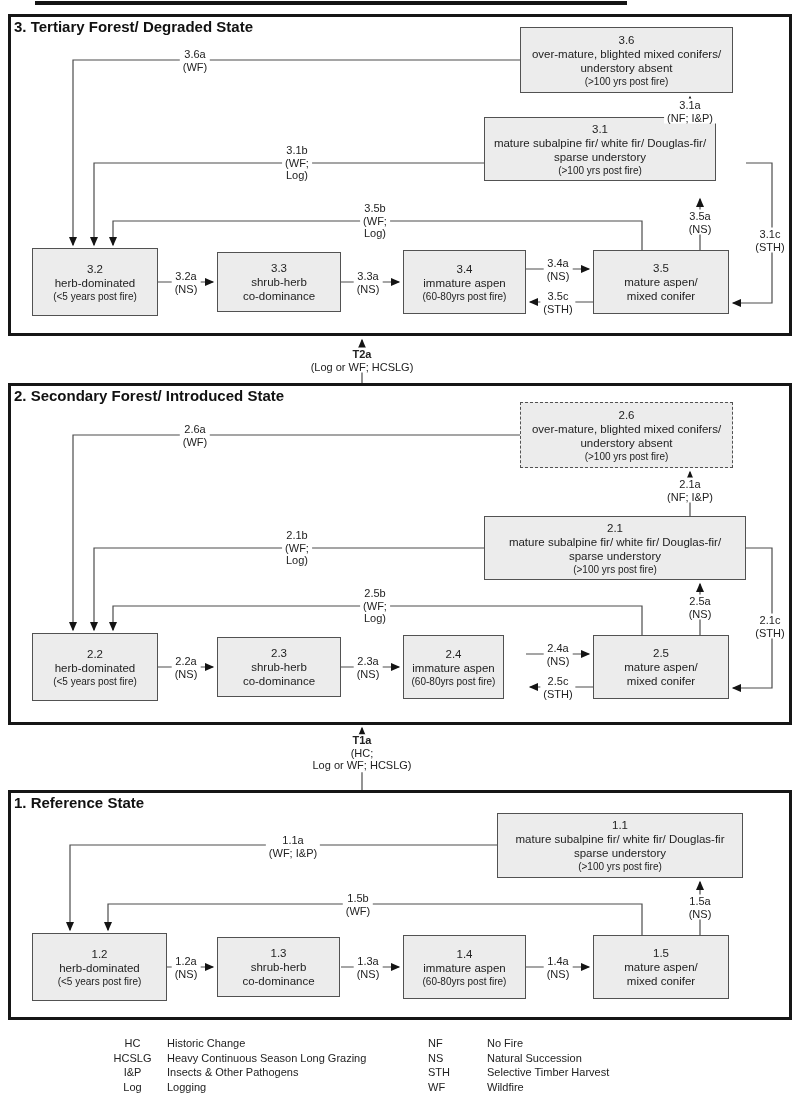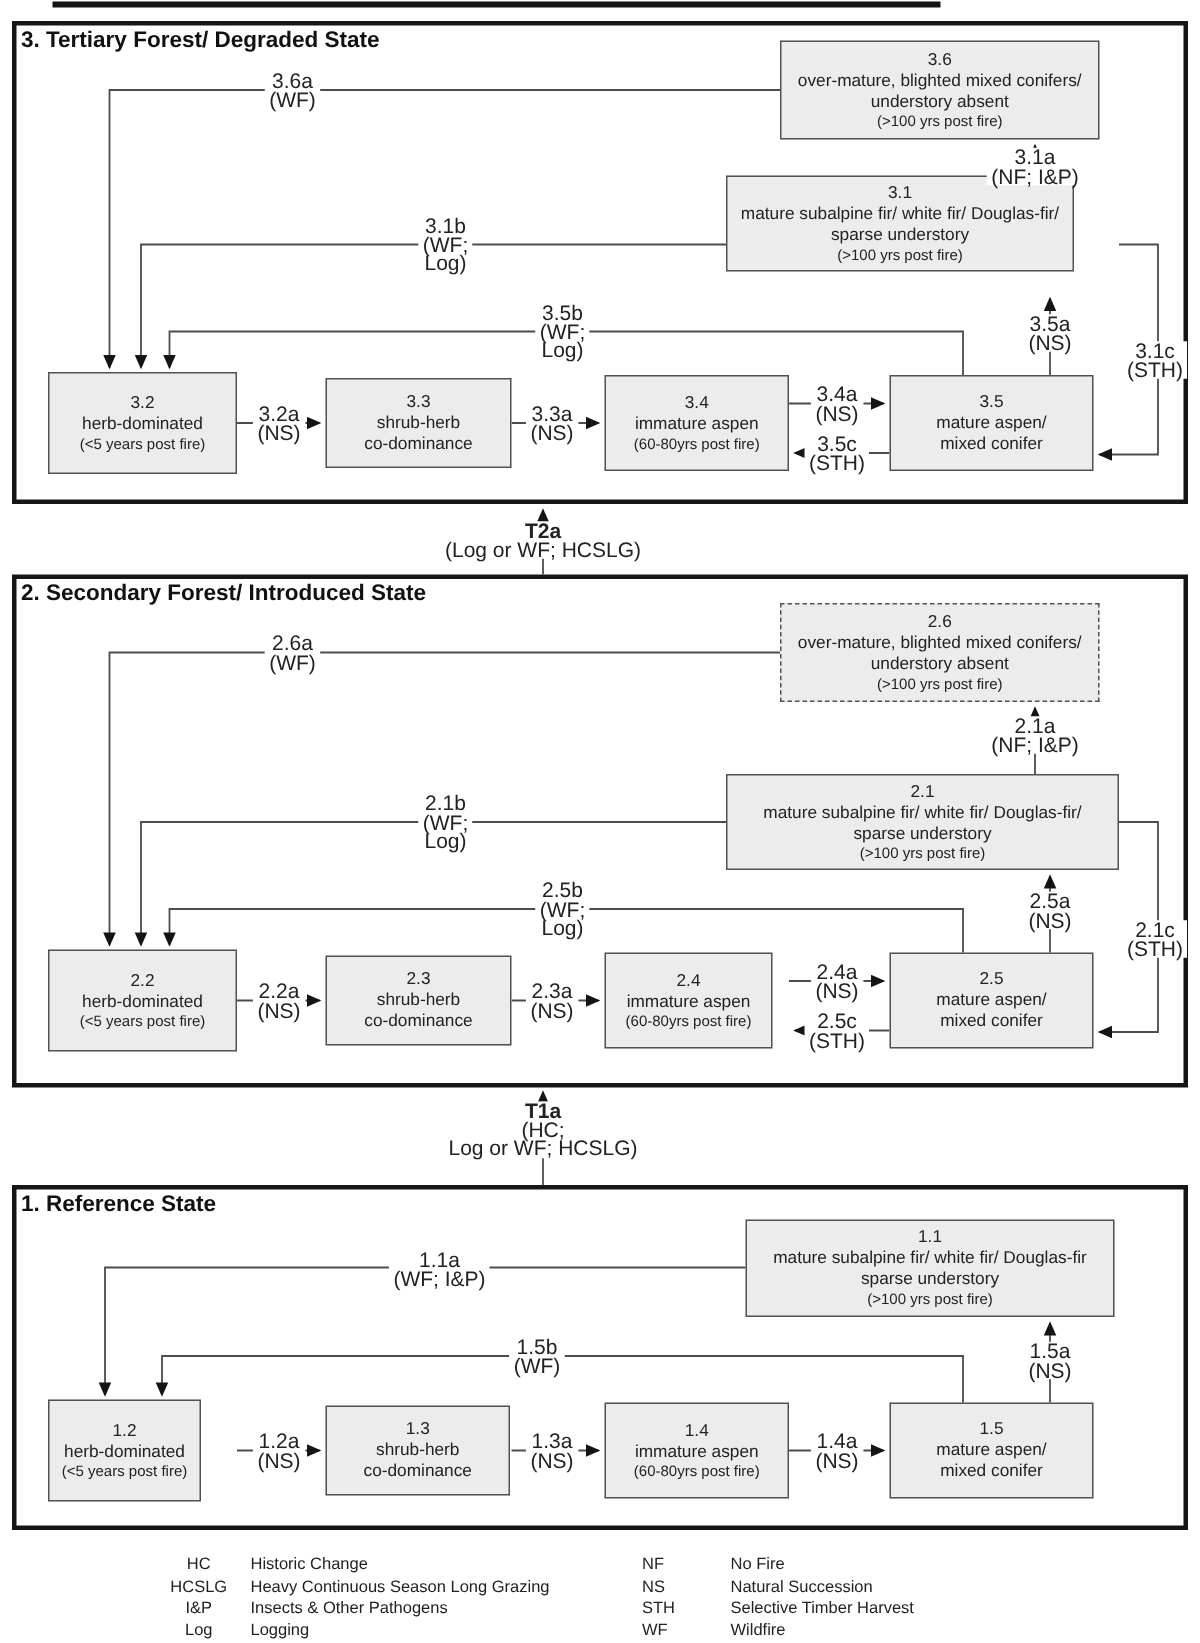--- a/index.html
+++ b/index.html
@@ -10,21 +10,21 @@
   .ptitle{position:absolute;font-size:15px;font-weight:bold;color:#111;z-index:4;white-space:nowrap;}
   svg.wires{position:absolute;left:0;top:0;z-index:2;}
   .e{stroke:#4c4c4c;stroke-width:1.2;fill:none;marker-end:url(#ah);}
   .node{position:absolute;background:#ececec;border:1.5px solid #525252;box-sizing:border-box;
         display:flex;flex-direction:column;align-items:center;justify-content:center;
         text-align:center;font-size:11.5px;line-height:14px;z-index:3;padding:2px;}
   .node.dashed{border-style:dashed;}
   .ln{display:block;white-space:nowrap;}
   .sub{font-size:10px;line-height:13px;}
   .elabel{position:absolute;transform:translate(-50%,-50%);background:#fff;padding:0 3px;
-          text-align:center;font-size:14px;line-height:12.5px;z-index:4;white-space:nowrap;}
+          text-align:center;font-size:11px;line-height:12.5px;z-index:4;white-space:nowrap;}
   .elabel span{display:block;}
   .tn{font-weight:bold;}
   .legend-col{position:absolute;font-size:11px;line-height:14.5px;z-index:3;}
   .lrow{white-space:nowrap;}
   .labbr{display:inline-block;}
   .labbr.c1{width:69px;text-align:center;}
   .labbr.c2{width:59px;}
 </style>
 </head>
 <body>
@@ -176,21 +176,21 @@
   <div class="node" style="left:32px;top:633px;width:126px;height:68px">
     <span class="ln">2.2</span>
     <span class="ln">herb-dominated</span>
     <span class="ln sub">(&lt;5 years post fire)</span>
   </div>
   <div class="node" style="left:217px;top:637px;width:124px;height:60px">
     <span class="ln">2.3</span>
     <span class="ln">shrub-herb</span>
     <span class="ln">co-dominance</span>
   </div>
-  <div class="node" style="left:403px;top:635px;width:112px;height:64px">
+  <div class="node" style="left:403px;top:635px;width:101px;height:64px">
     <span class="ln">2.4</span>
     <span class="ln">immature aspen</span>
     <span class="ln sub">(60-80yrs post fire)</span>
   </div>
   <div class="node" style="left:593px;top:635px;width:136px;height:64px">
     <span class="ln">2.5</span>
     <span class="ln">mature aspen/</span>
     <span class="ln">mixed conifer</span>
   </div>
 
@@ -245,21 +245,21 @@
 
   <div class="panel" style="left:8px;top:790px;width:784px;height:230px"></div>
   <div class="ptitle" style="left:14px;top:794px">1. Reference State</div>
 
   <div class="node" style="left:497px;top:813px;width:246px;height:65px">
     <span class="ln">1.1</span>
     <span class="ln">mature subalpine fir/ white fir/ Douglas-fir</span>
     <span class="ln">sparse understory</span>
     <span class="ln sub">(&gt;100 yrs post fire)</span>
   </div>
-  <div class="node" style="left:32px;top:933px;width:102px;height:68px">
+  <div class="node" style="left:32px;top:933px;width:135px;height:68px">
     <span class="ln">1.2</span>
     <span class="ln">herb-dominated</span>
     <span class="ln sub">(&lt;5 years post fire)</span>
   </div>
   <div class="node" style="left:217px;top:937px;width:123px;height:60px">
     <span class="ln">1.3</span>
     <span class="ln">shrub-herb</span>
     <span class="ln">co-dominance</span>
   </div>
   <div class="node" style="left:403px;top:935px;width:123px;height:64px">

